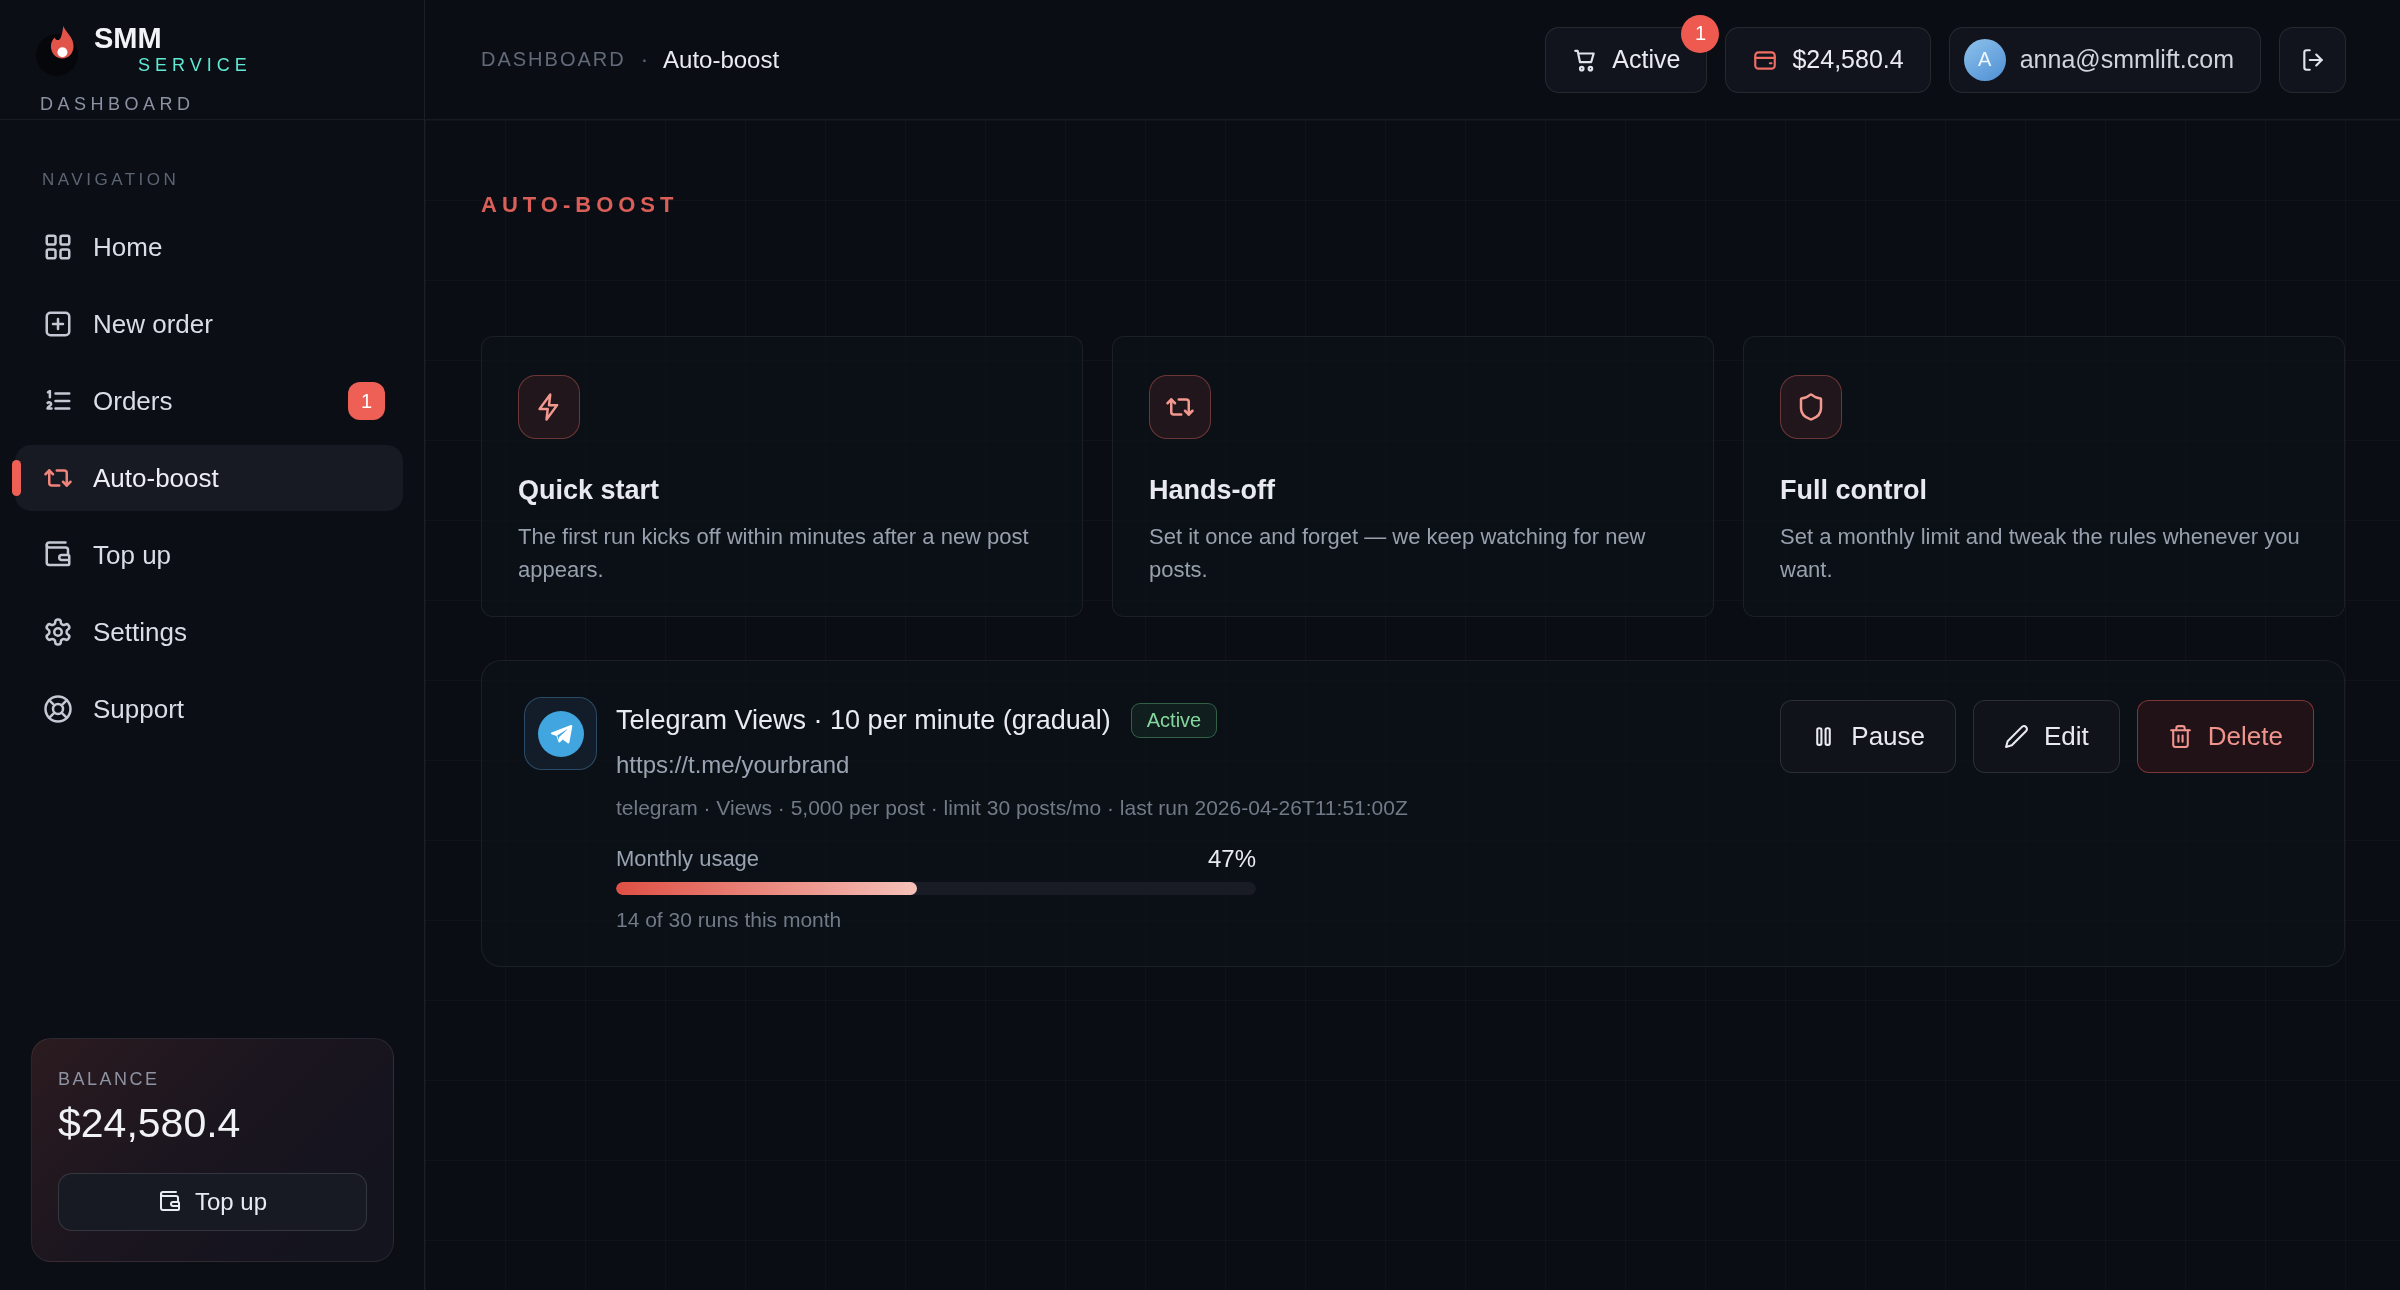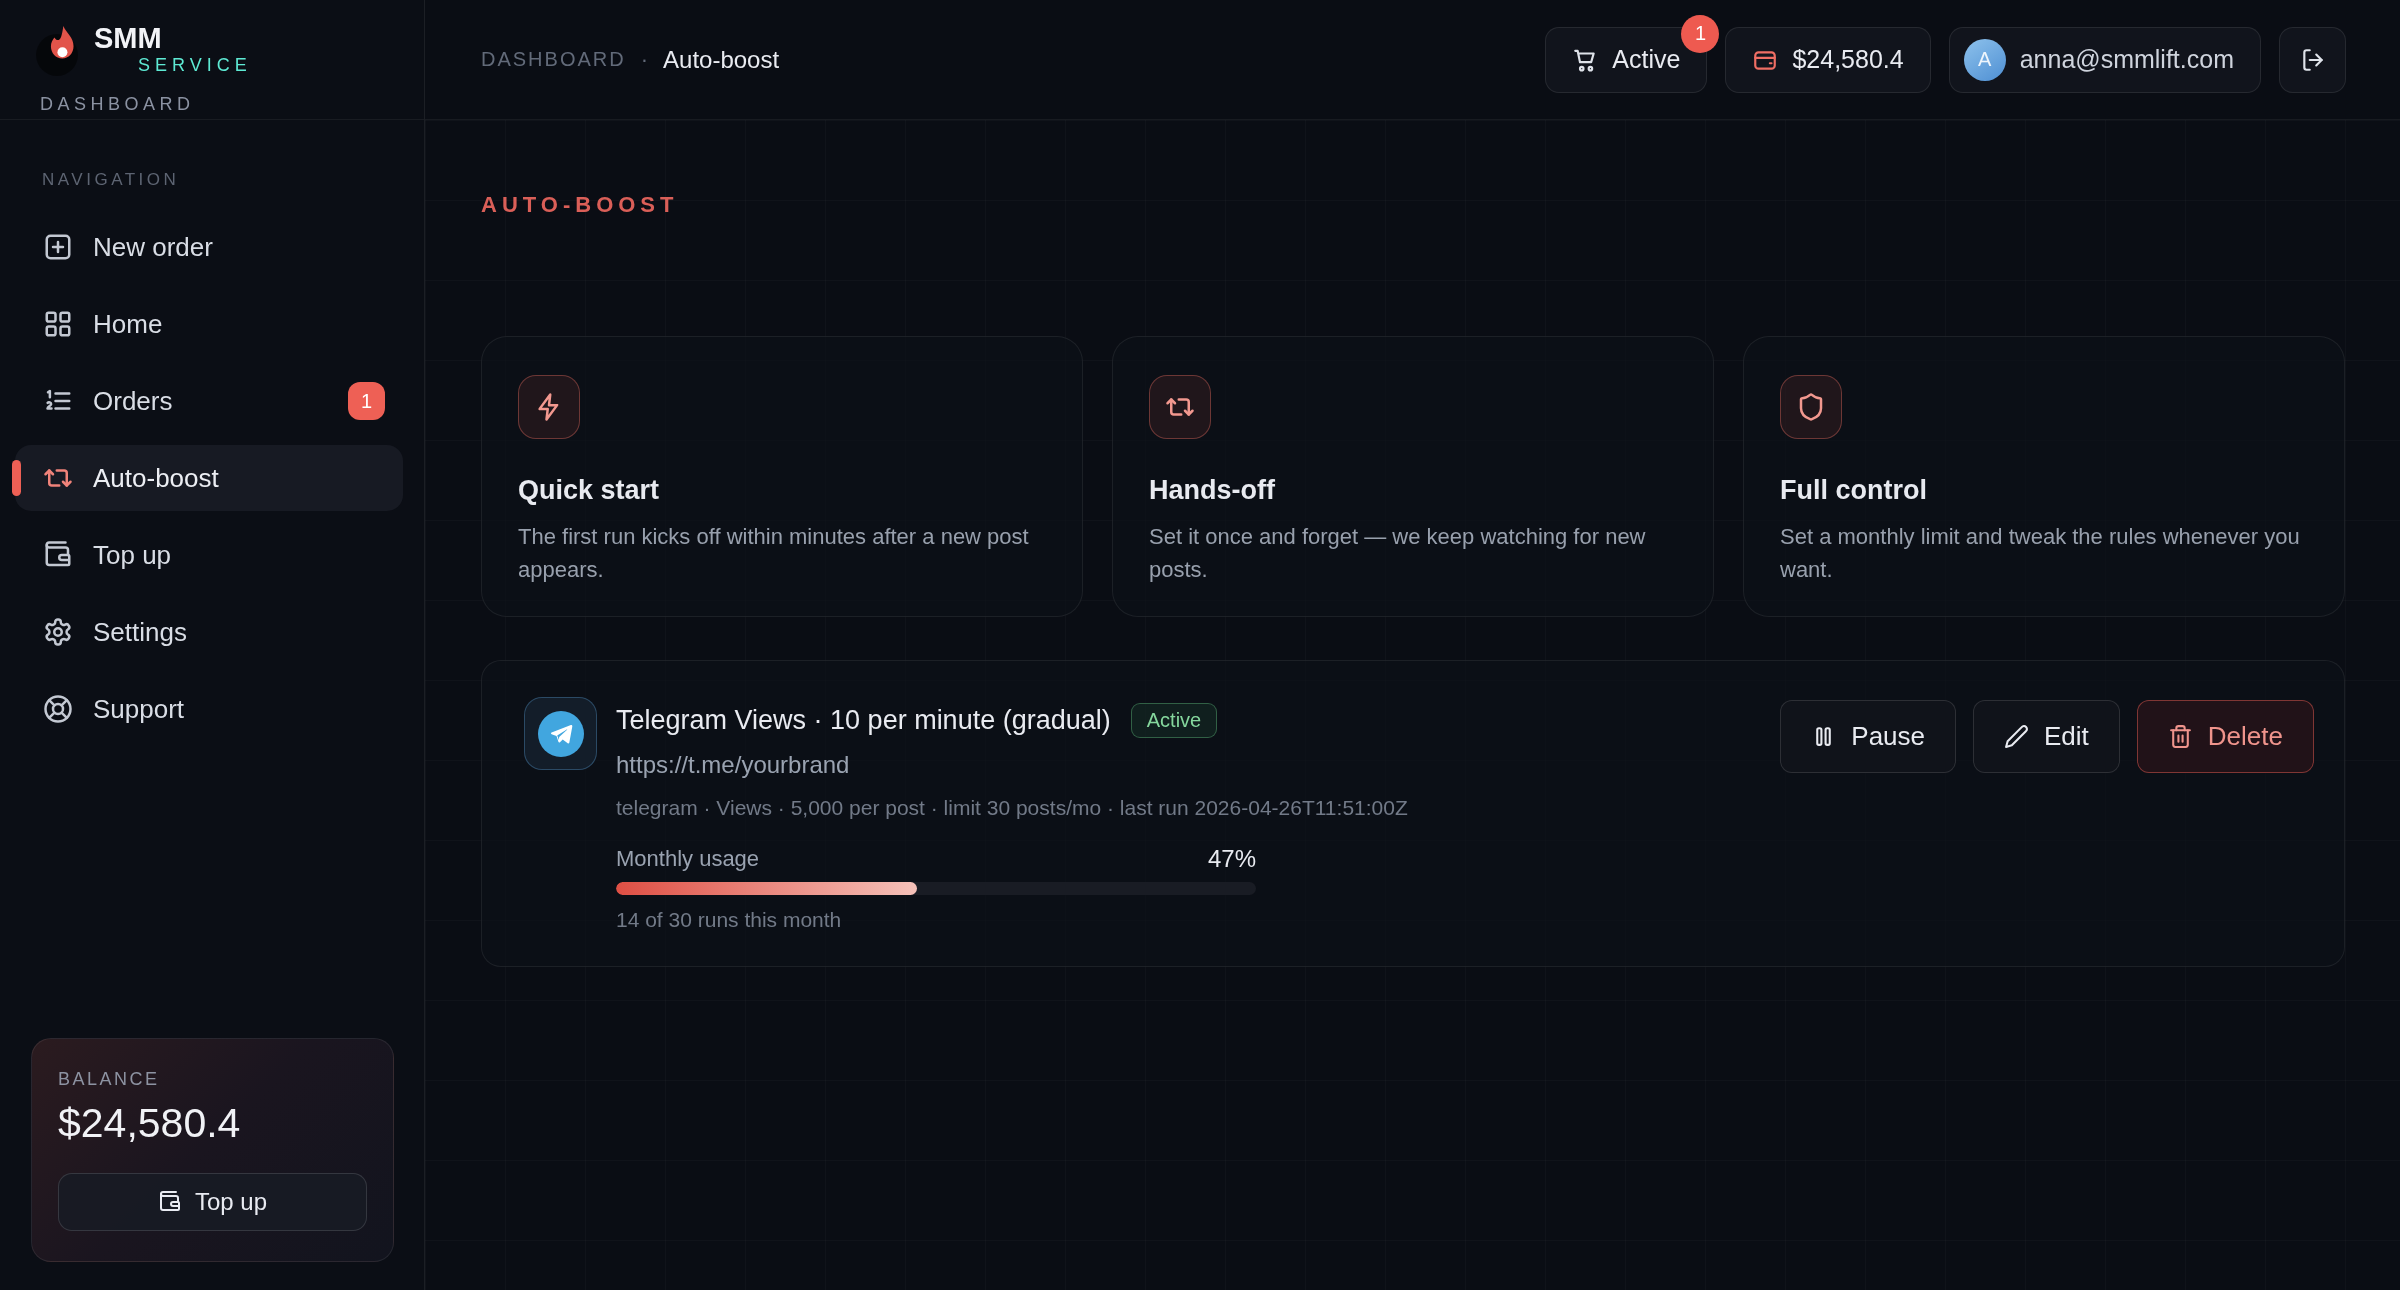--- a/index.html
+++ b/index.html
@@ -110,21 +110,21 @@
     background-image:
       linear-gradient(rgba(255,255,255,0.022) 1px, transparent 1px),
       linear-gradient(90deg, rgba(255,255,255,0.022) 1px, transparent 1px);
     background-size:80px 80px;
   }
   .eyebrow { font-size:22px; font-weight:700; letter-spacing:5px; color:#da5f58; }
   .page-title { margin-top:16px; font-size:58px; font-weight:400; color:#e7e9f0; letter-spacing:0.5px; }
 
   .features { margin-top:118px; display:grid; grid-template-columns:repeat(3,1fr); gap:29px; }
   .feature-card {
-    min-height:266px; border-radius:26px; padding:38px 40px 30px 36px;
+    min-height:266px; border-radius:12px; padding:38px 40px 30px 36px;
     background:rgba(13,16,23,0.72); border:1px solid rgba(255,255,255,0.07);
   }
   .ftile {
     width:62px; height:64px; border-radius:18px;
     background:rgba(224,90,80,0.10); border:1px solid rgba(233,110,98,0.38);
     display:flex; align-items:center; justify-content:center; color:#f2988f;
   }
   .ftile svg { width:30px; height:30px; }
   .f-title { margin-top:36px; font-size:27px; font-weight:600; color:#e8eaf0; }
   .f-desc { margin-top:14px; font-size:22px; line-height:1.5; color:#98a0ad; max-width:520px; }
@@ -191,36 +191,36 @@
     </div>
     <div class="brand-tag">DASHBOARD</div>
   </div>
 
   <div class="nav-section-label">NAVIGATION</div>
 
   <nav class="nav">
     <div class="nav-item">
       <span class="ni-icon">
         <svg viewBox="0 0 24 24" fill="none" stroke="currentColor" stroke-width="2" stroke-linecap="round" stroke-linejoin="round">
-            <rect x="3" y="3" width="18" height="18" rx="3"></rect>
-            <path d="M12 8v8M8 12h8"></path>
-          </svg>
-      </span>
-      <span class="ni-label">New order</span>
-    </div>
-    <div class="nav-item">
-      <span class="ni-icon">
-        <svg viewBox="0 0 24 24" fill="none" stroke="currentColor" stroke-width="2" stroke-linecap="round" stroke-linejoin="round">
             <rect x="3" y="3" width="7" height="7" rx="1.5"></rect>
             <rect x="14" y="3" width="7" height="7" rx="1.5"></rect>
             <rect x="14" y="14" width="7" height="7" rx="1.5"></rect>
             <rect x="3" y="14" width="7" height="7" rx="1.5"></rect>
           </svg>
       </span>
       <span class="ni-label">Home</span>
+    </div>
+    <div class="nav-item">
+      <span class="ni-icon">
+        <svg viewBox="0 0 24 24" fill="none" stroke="currentColor" stroke-width="2" stroke-linecap="round" stroke-linejoin="round">
+            <rect x="3" y="3" width="18" height="18" rx="3"></rect>
+            <path d="M12 8v8M8 12h8"></path>
+          </svg>
+      </span>
+      <span class="ni-label">New order</span>
     </div>
     <div class="nav-item">
       <span class="ni-icon">
         <svg viewBox="0 0 24 24" fill="none" stroke="currentColor" stroke-width="2" stroke-linecap="round" stroke-linejoin="round">
             <path d="M10 6h11M10 12h11M10 18h11"></path>
             <path d="M4 5l1.5-1v5M3.7 13.5a1.6 1.6 0 0 1 2.8 1c0 1.2-2.9 1.8-2.9 3.5h3.2"></path>
           </svg>
       </span>
       <span class="ni-label">Orders</span>
       <span class="nav-badge">1</span>

